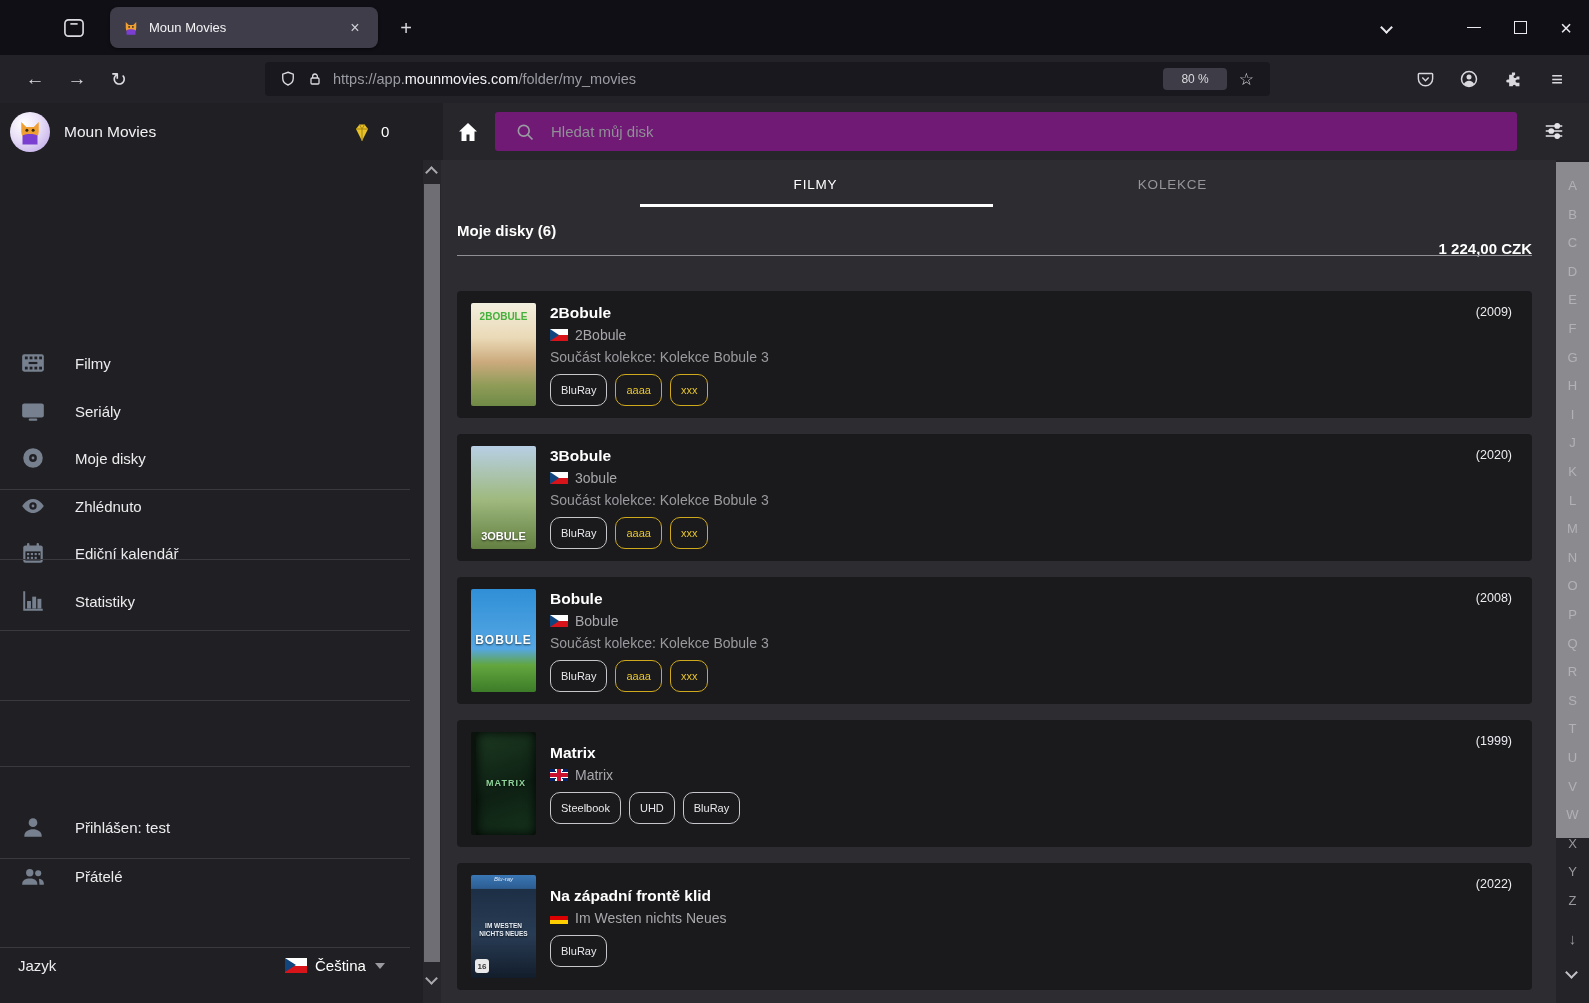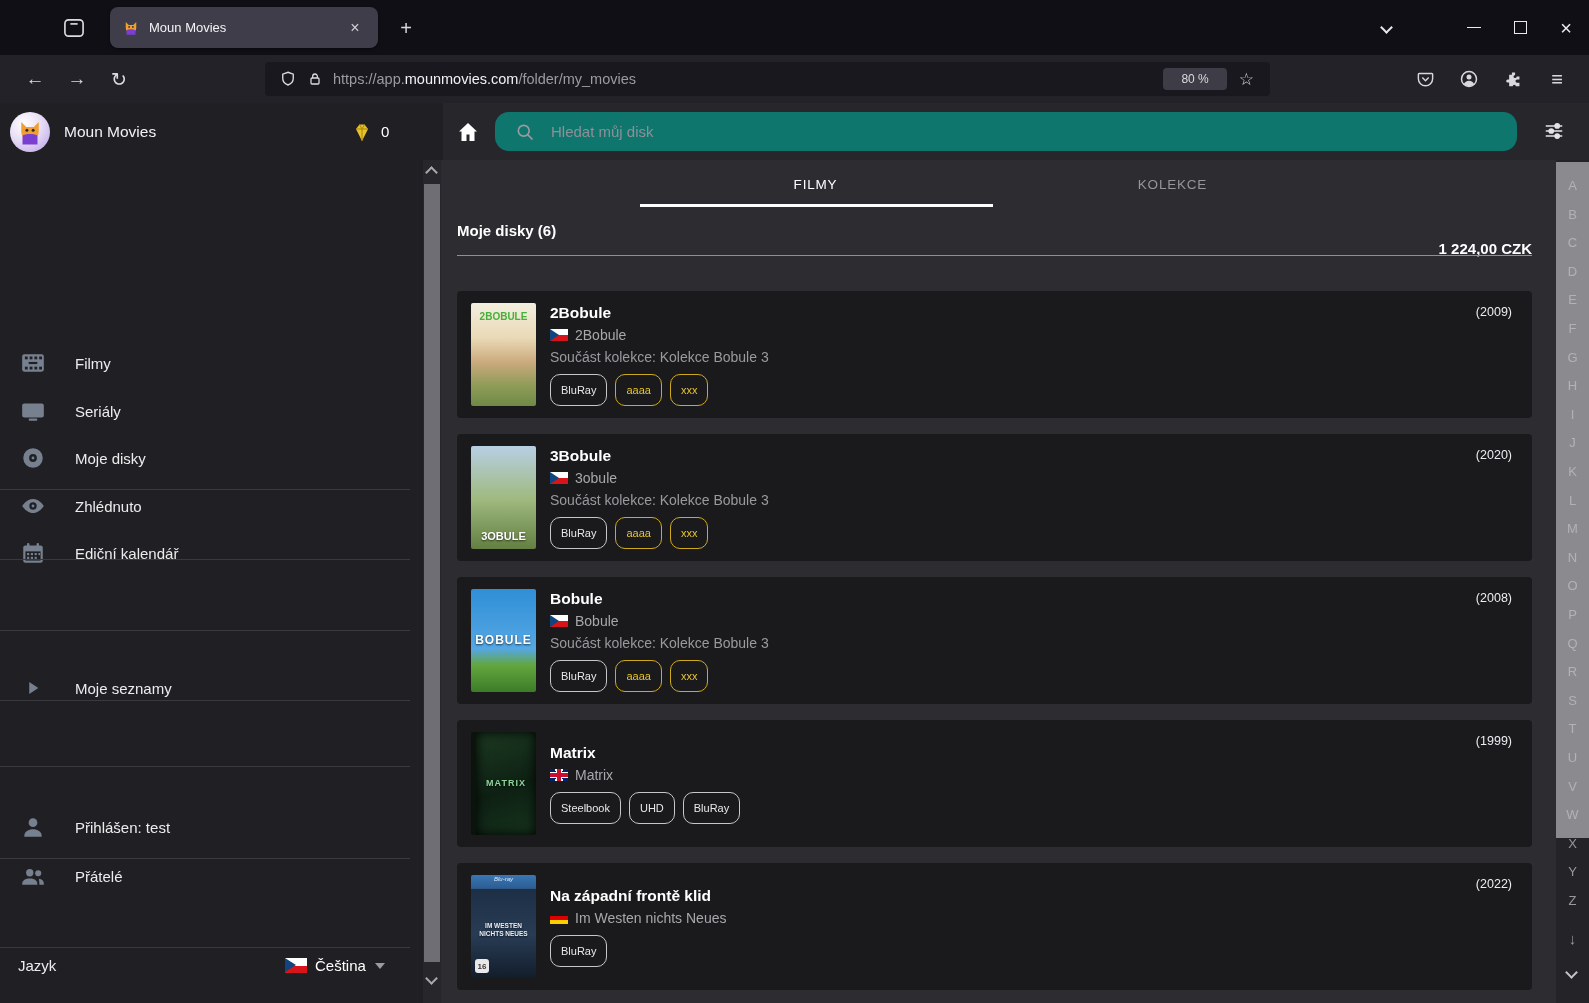--- a/index.html
+++ b/index.html
@@ -51,22 +51,22 @@
     display:flex; align-items:center; }
   .avatar { width:40px; height:40px; border-radius:50%; margin-left:10px; overflow:hidden;
     background:radial-gradient(circle at 35% 30%, #ffffff 0%, #e7ddf6 45%, #b79de6 100%);
     display:flex; align-items:center; justify-content:center; }
   .ah-title { color:#f2f2f4; font-size:15.5px; margin-left:14px; }
   .gemwrap { position:absolute; left:350px; top:0; height:57px; display:flex; align-items:center; }
   .gemcount { color:#ffffff; font-size:15px; margin-left:7px; }
   .ah-right { position:absolute; left:443px; top:0; width:1146px; height:57px; background:#26262b; }
   .homebtn { position:absolute; left:10px; top:15px; width:30px; height:27px; color:#ffffff;
     display:flex; align-items:center; justify-content:center; }
-  .searchbox { position:absolute; left:52px; top:9px; width:1022px; height:39px; background:#0f766e;
-    border-radius:14px; display:flex; align-items:center; }
+  .searchbox { position:absolute; left:52px; top:9px; width:1022px; height:39px; background:#701a75;
+    border-radius:3px; display:flex; align-items:center; }
   .searchbox input { background:transparent; border:none; outline:none; color:#c9c9cd; font-size:15px;
     flex:1; font-family:inherit; }
   .searchbox input::placeholder { color:#8f8f96; }
   .mag { margin:0 16px 0 20px; color:#9a9aa2; }
   .sliders { position:absolute; right:24px; top:17px; color:#e4e4e8; }
 
   
   #sidebar { position:absolute; left:0; top:160px; width:423px; height:843px; background:#202024; }
   .side-item { position:absolute; left:0; width:423px; height:48px; display:flex; align-items:center; }
   .side-icon { width:26px; height:26px; margin-left:20px; color:#76808f; display:flex; align-items:center; justify-content:center; }
@@ -350,27 +350,30 @@
               <rect x="13.5" y="12" width="2" height="2"></rect>
               <rect x="17" y="12" width="1.5" height="2"></rect>
               <rect x="6.5" y="15.5" width="2" height="2"></rect>
               <rect x="10" y="15.5" width="2" height="2"></rect>
               <rect x="13.5" y="15.5" width="2" height="2"></rect>
             </g>
           </svg>
         </span>
     <span class="side-label">Ediční kalendář</span>
   </div>
-      <div class="side-item" style="top:504px">
-    <span class="side-icon sm">
-          <svg width="18" height="18" viewBox="0 0 24 24" fill="currentColor">
-            <path d="M7 4l12 8-12 8z"></path>
-          </svg>
-        </span>
-    <span class="side-label shift">Moje seznamy</span>
+      <div class="side-item" style="top:417px">
+    <span class="side-icon">
+          <svg width="26" height="26" viewBox="0 0 24 24" fill="currentColor">
+            <path d="M3 3h1.8v16.2H21V21H3z"></path>
+            <rect x="6.5" y="12" width="3.6" height="7"></rect>
+            <rect x="11.3" y="8" width="3.6" height="11"></rect>
+            <rect x="16.1" y="10" width="3.6" height="9"></rect>
+          </svg>
+        </span>
+    <span class="side-label">Statistiky</span>
   </div>
       <div class="side-item" style="top:643px">
   <span class="side-icon">
           <svg width="26" height="26" viewBox="0 0 24 24" fill="currentColor">
             <circle cx="12" cy="8" r="4"></circle>
             <path d="M4 20c0-4 4-6 8-6s8 2 8 6v1H4z"></path>
           </svg>
         </span>
   <span class="side-label">Přihlášen: test</span>
       </div>

